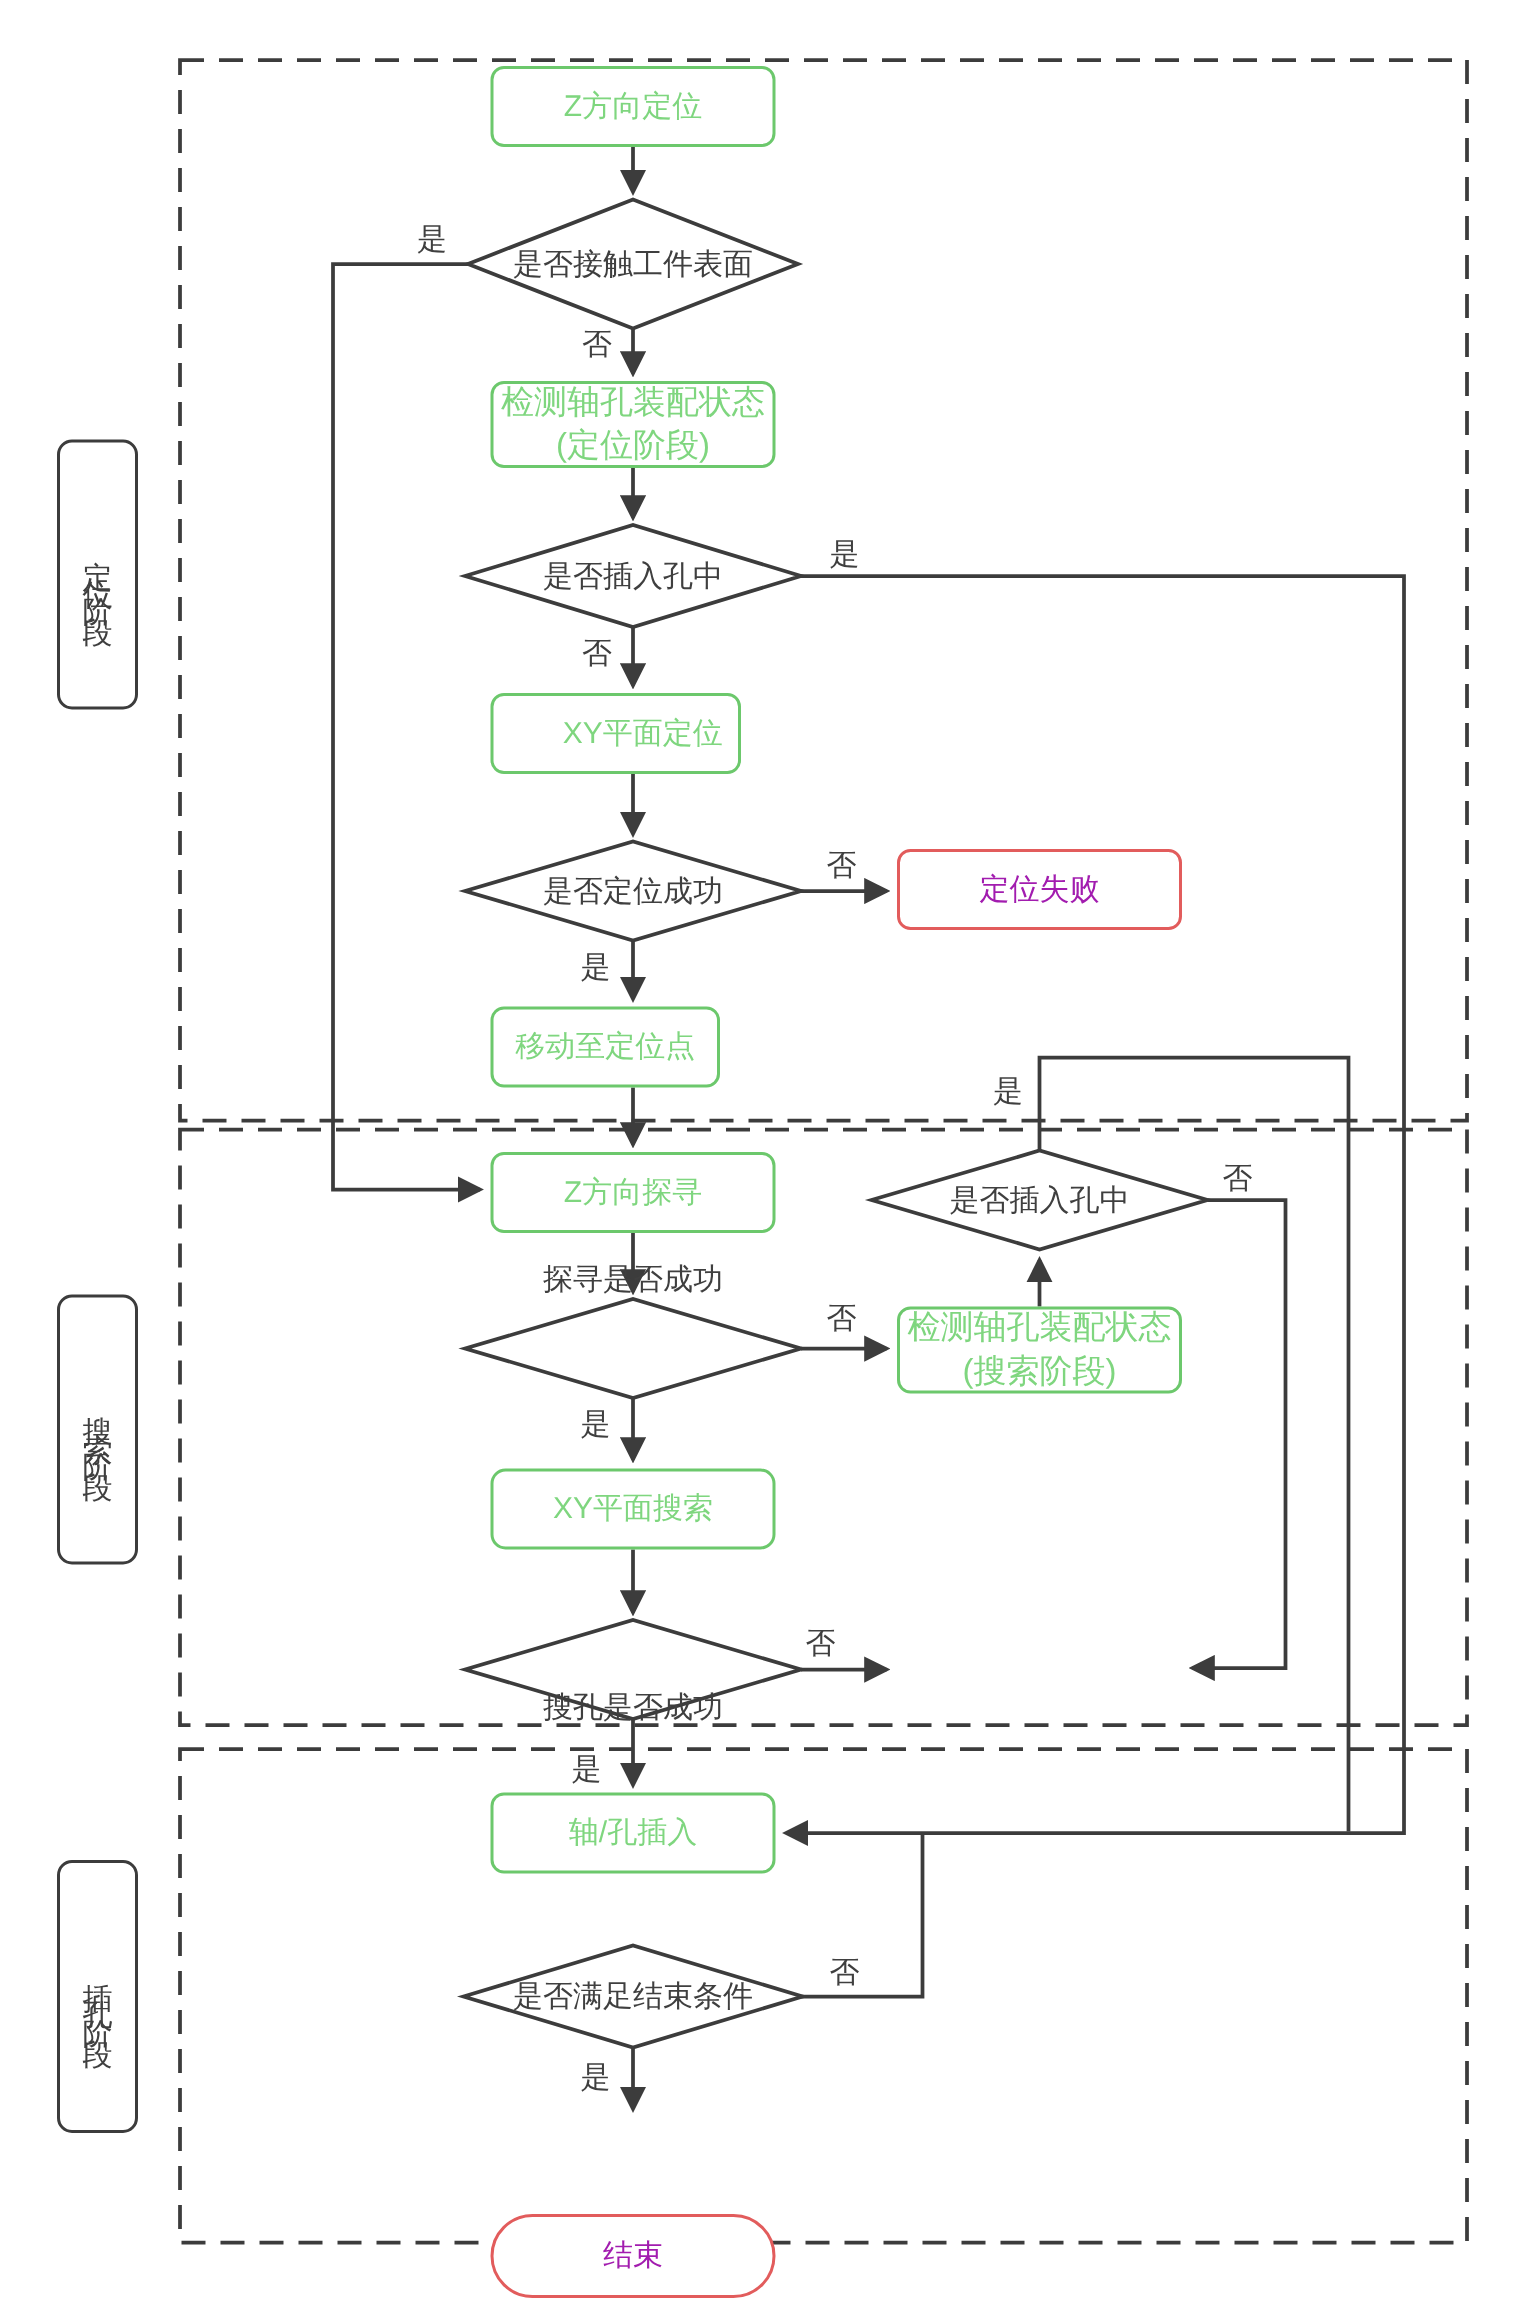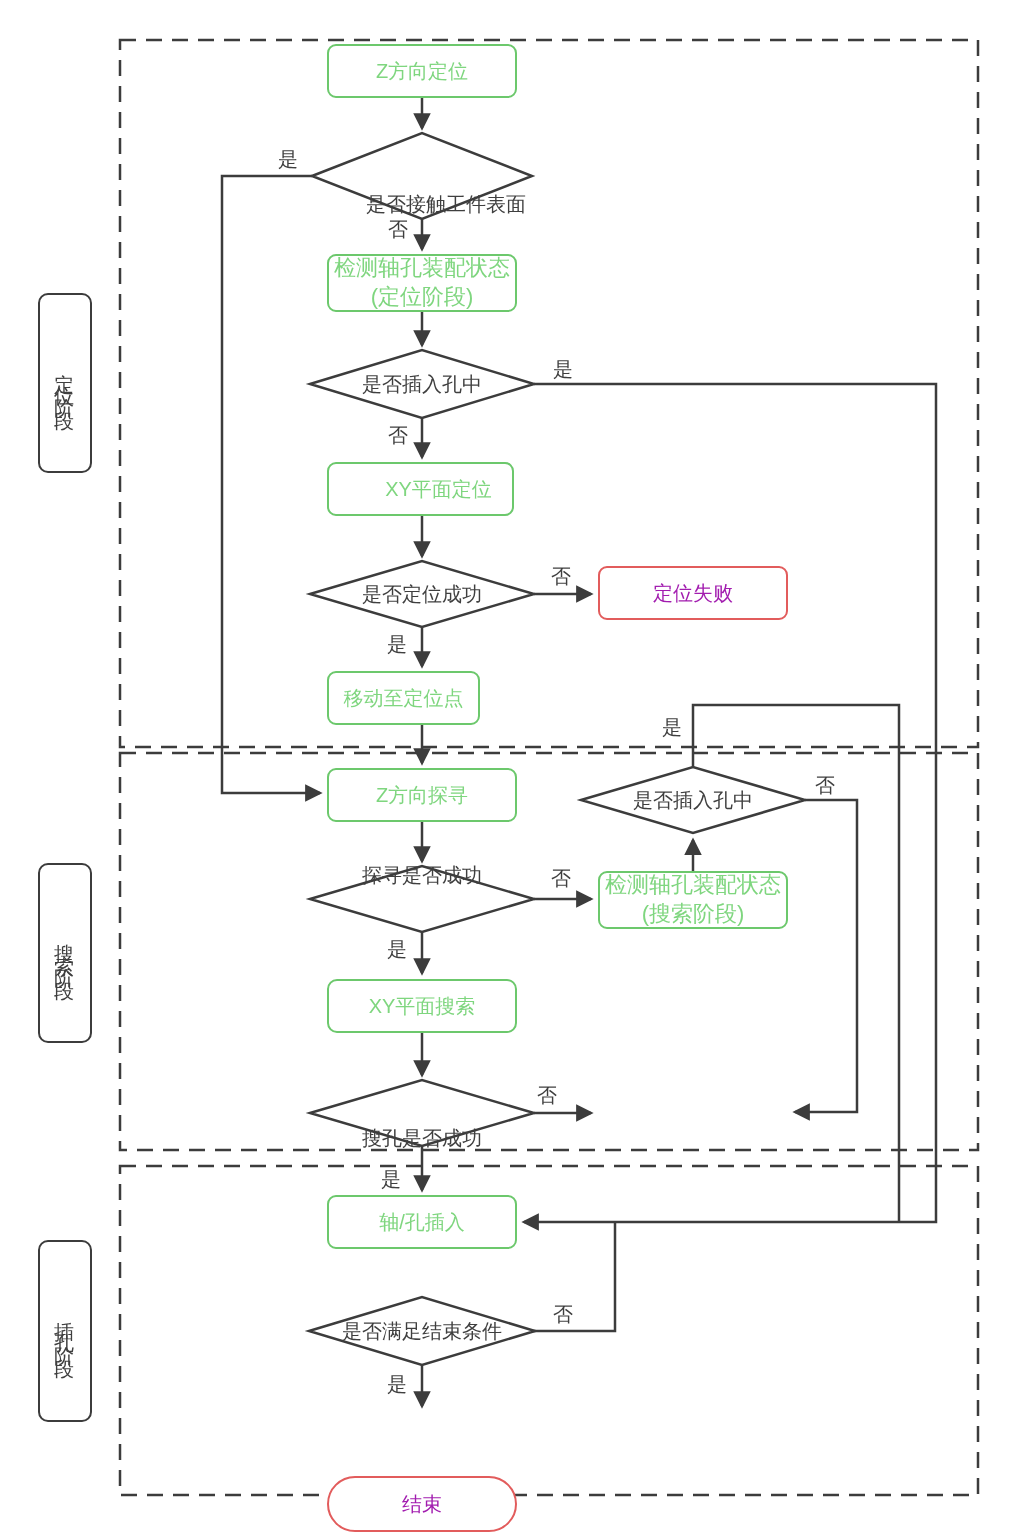--- a/index.html
+++ b/index.html
@@ -82,44 +82,44 @@
   <div class="phase-label" style="top:863px;height:180px;">搜索阶段</div>
   <div class="phase-label" style="top:1240px;height:182px;">插孔阶段</div>
 
   <div class="node" style="left:327px;top:44px;width:190px;height:54px;">Z方向定位</div>
 
   <div class="node" style="left:327px;top:254px;width:190px;height:58px;">
     <span class="l2">检测轴孔装配状态</span>
     <span class="l2">(定位阶段)</span>
   </div>
 
-  <div class="node" style="left:327px;top:462px;width:187px;height:54px;padding-left:36px;">XY平面定位</div>
+  <div class="node" style="left:327px;top:462px;width:167px;height:54px;padding-left:36px;">XY平面定位</div>
 
   <div class="node red" style="left:598px;top:566px;width:190px;height:54px;">定位失败</div>
 
   <div class="node" style="left:327px;top:671px;width:153px;height:54px;">移动至定位点</div>
 
   <div class="node" style="left:327px;top:768px;width:190px;height:54px;">Z方向探寻</div>
 
   <div class="node" style="left:598px;top:871px;width:190px;height:58px;">
     <span class="l2">检测轴孔装配状态</span>
     <span class="l2">(搜索阶段)</span>
   </div>
 
   <div class="node" style="left:327px;top:979px;width:190px;height:54px;border-radius:10px;">XY平面搜索</div>
 
 
   <div class="node" style="left:327px;top:1195px;width:190px;height:54px;">轴/孔插入</div>
 
   <div class="node red stadium" style="left:327px;top:1476px;width:190px;height:56px;">结束</div>
 
-  <div class="dtext" style="left:446px;top:176px;margin-top:28px;">是否接触工件表面</div>
+  <div class="dtext" style="left:422px;top:176px;">是否接触工件表面</div>
   <div class="dtext" style="left:422px;top:384px;">是否插入孔中</div>
   <div class="dtext" style="left:422px;top:594px;">是否定位成功</div>
-  <div class="dtext" style="left:422px;top:875px;">探寻是否成功</div>
+  <div class="dtext" style="left:422px;top:853px;">探寻是否成功</div>
   <div class="dtext" style="left:693px;top:800px;">是否插入孔中</div>
   <div class="dtext" style="left:422px;top:1138px;">搜孔是否成功</div>
   <div class="dtext" style="left:422px;top:1331px;">是否满足结束条件</div>
 
   <div class="elabel" style="left:278px;top:146px;">是</div>
   <div class="elabel" style="left:388px;top:216px;">否</div>
   <div class="elabel" style="left:553px;top:356px;">是</div>
   <div class="elabel" style="left:388px;top:422px;">否</div>
   <div class="elabel" style="left:551px;top:563px;">否</div>
   <div class="elabel" style="left:387px;top:631px;">是</div>

